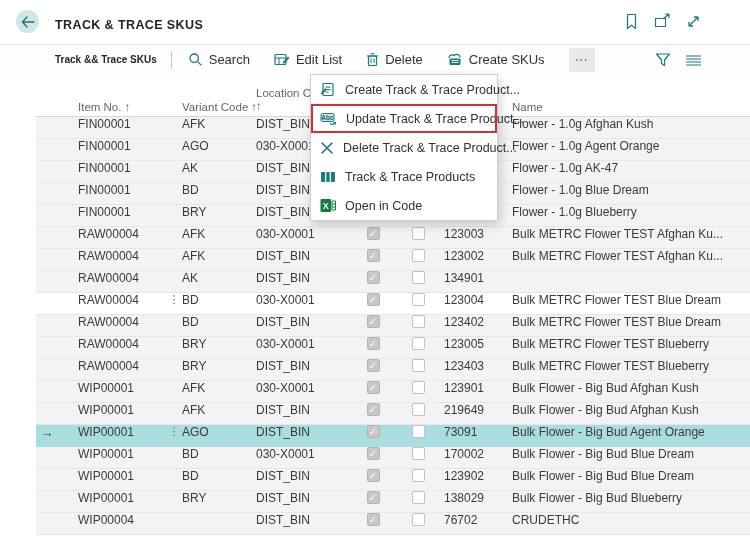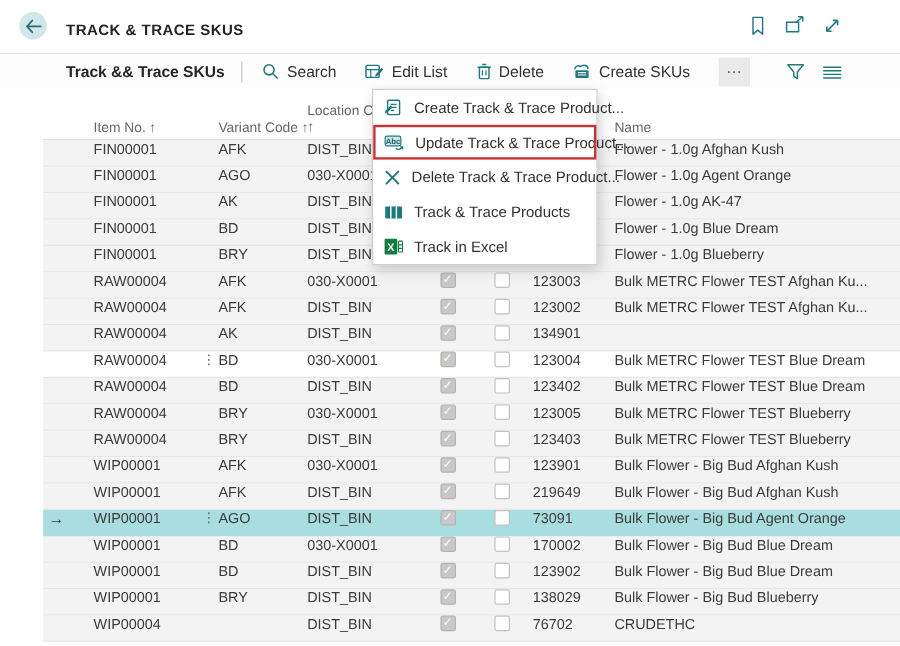--- a/index.html
+++ b/index.html
@@ -12,21 +12,21 @@
   .back-btn { position:absolute; left:16px; top:10px; width:23px; height:23px; border-radius:50%;
               background:#cfe7e8; display:flex; align-items:center; justify-content:center; cursor:pointer; }
   .page-title { position:absolute; left:55px; top:18px; font-size:12.5px; font-weight:700;
                 color:#252423; letter-spacing:.4px; }
   .top-icons { position:absolute; right:48px; top:12px; display:flex; gap:13px; }
   .top-icons .icon-btn { width:18px; height:18px; display:flex; align-items:center; justify-content:center; cursor:pointer; }
 
   
   .toolbar { position:absolute; top:44px; left:0; width:750px; height:30px; border-top:1px solid #e4e3e2;
              display:flex; align-items:center; background:#fdfdfd; }
-  .tb-caption { margin-left:55px; font-size:13px; font-weight:700; color:#252423; white-space:nowrap; }
+  .tb-caption { margin-left:55px; font-size:10px; font-weight:700; color:#252423; white-space:nowrap; }
   .tb-divider { width:1px; height:18px; background:#c8c6c4; margin:0 16px 0 14px; }
   .tb-action { display:flex; align-items:flex-end; gap:6px; font-size:13px; color:#323130;
                margin-right:24px; cursor:pointer; white-space:nowrap; }
   .tb-more { width:26px; height:24px; background:#e9e9e9; display:flex; align-items:center;
              justify-content:center; color:#5a5a5a; font-size:13px; letter-spacing:1px; cursor:pointer; }
   .tb-right { margin-left:auto; margin-right:48px; display:flex; gap:14px; align-items:center; }
   .tb-right .icon-btn { cursor:pointer; display:flex; }
 
   
   .table-area { position:absolute; top:80px; left:36px; right:0; }
@@ -513,17 +513,17 @@
       <span>Track &amp; Trace Products</span>
     </div>
     <div class="ctx-item">
       <span>
         <svg width="16" height="15" viewBox="0 0 16 15">
             <rect x="0.5" y="1" width="10.5" height="13" rx="1" fill="#107c41"></rect>
             <text x="5.7" y="10.8" font-size="9" font-weight="bold" fill="#fff" text-anchor="middle" font-family="Liberation Sans, sans-serif">X</text>
             <path d="M12 3 h3.5 M12 3 v9 M15.5 3 v9 M12 12 h3.5 M12 6 h3.5 M12 9 h3.5" stroke="#107c41" stroke-width="1" fill="none"></path>
           </svg>
       </span>
-      <span>Track in Excel</span>
+      <span>Open in Code</span>
     </div>
   </div>
 
 </div>
 
 </body></html>

